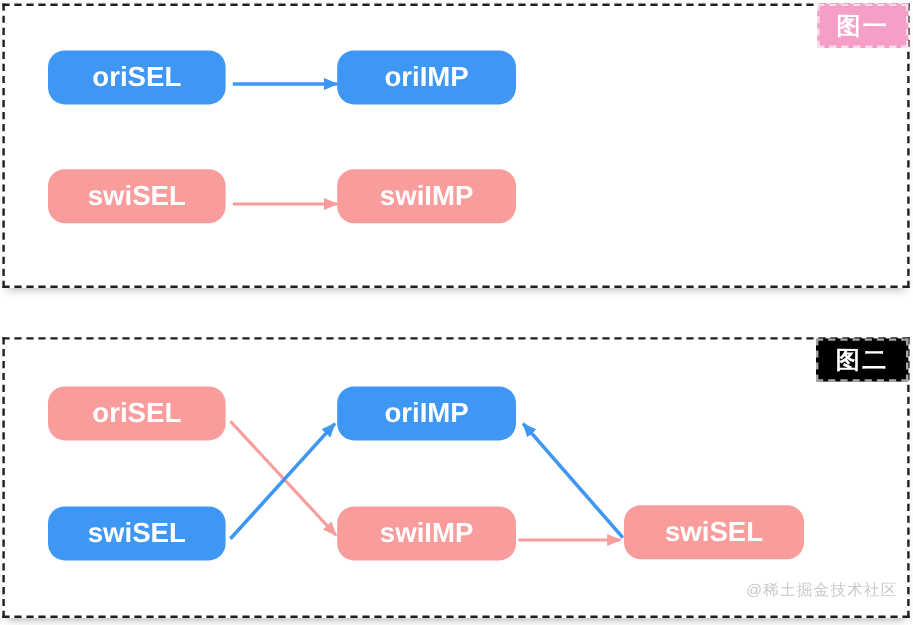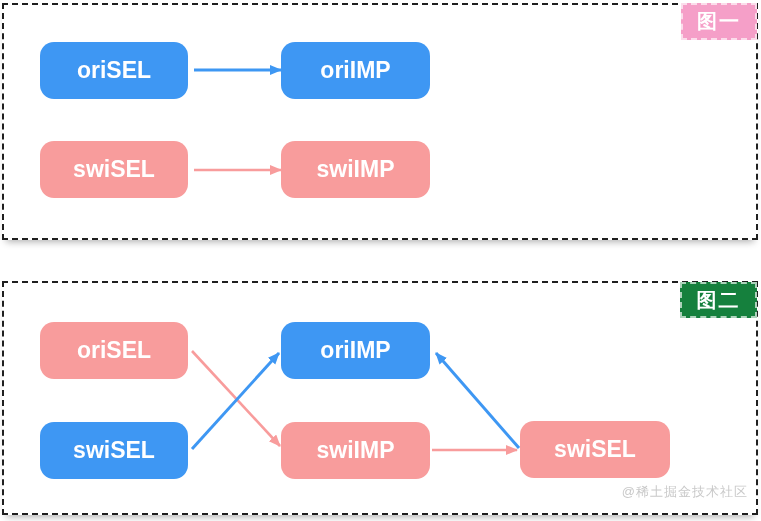--- a/index.html
+++ b/index.html
@@ -16,21 +16,21 @@
   #panel-fig1 { top:3px; height:237px; }
   #panel-fig2 { top:281px; height:234px; }
   .fig-tag {
     position:absolute; display:flex; align-items:center; justify-content:center;
     color:#fff; font-weight:bold; font-size:20px; letter-spacing:2px;
     border:2px dashed rgba(255,255,255,0.65);
   }
   #fig1-tag { left:681px; top:3px;  width:76px; height:37px; }
   #fig2-tag { left:680px; top:282px; width:77px; height:36px; }
   .box {
-    position:absolute; height:57px; border-radius:14px;
+    position:absolute; height:45px; border-radius:14px;
     display:flex; align-items:center; justify-content:center;
     color:#ffffff; font-size:23px; font-weight:bold;
   }
   
   #f1-orisel { left:40px;  top:42px;  width:148px; }
   #f1-oriimp { left:281px; top:42px;  width:149px; }
   #f1-swisel { left:40px;  top:141px; width:148px; }
   #f1-swiimp { left:281px; top:141px; width:149px; }
   
   #f2-orisel  { left:40px;  top:322px; width:148px; }
@@ -63,21 +63,21 @@
     <span>oriIMP</span>
   </div>
   <div class="box pink" id="f1-swisel" style="background: rgb(248, 156, 156);">
     <span>swiSEL</span>
   </div>
   <div class="box pink" id="f1-swiimp" style="background: rgb(248, 156, 156);">
     <span>swiIMP</span>
   </div>
 
   <div class="panel" id="panel-fig2"></div>
-  <div class="fig-tag" id="fig2-tag" style="background: #15803d;">
+  <div class="fig-tag" id="fig2-tag" style="background: #000000;">
     <span>图二</span>
   </div>
   <div class="box pink" id="f2-orisel" style="background: rgb(248, 156, 156);">
     <span>oriSEL</span>
   </div>
   <div class="box blue" id="f2-oriimp" style="background: rgb(62, 151, 243);">
     <span>oriIMP</span>
   </div>
   <div class="box blue" id="f2-swisel" style="background: rgb(62, 151, 243);">
     <span>swiSEL</span>

